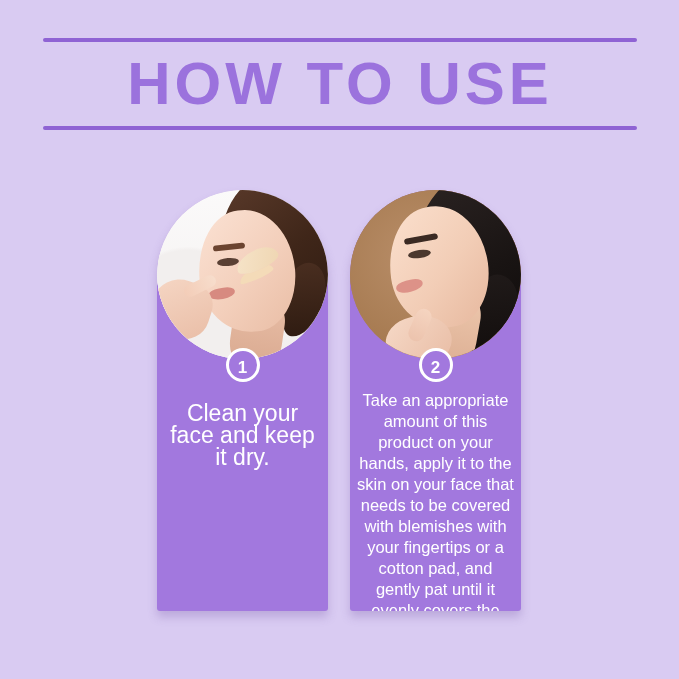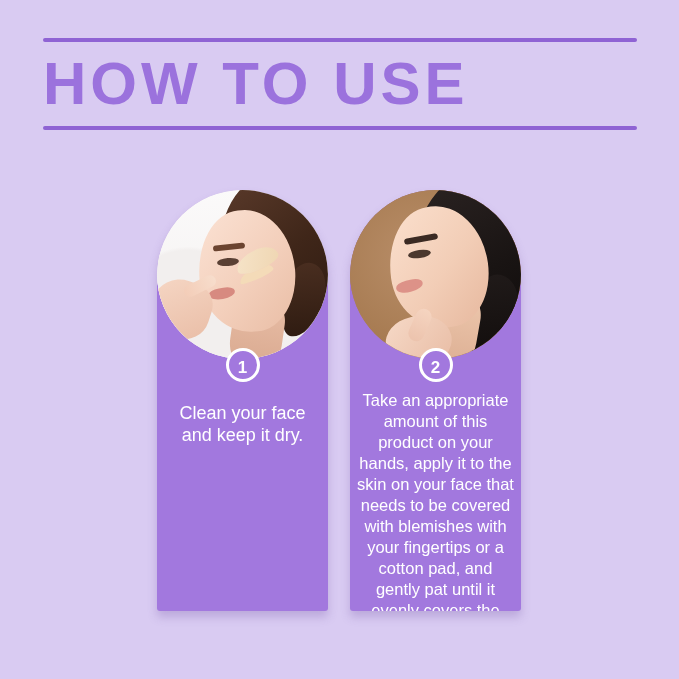--- a/index.html
+++ b/index.html
@@ -40,20 +40,21 @@
   .rule-top { top: 0px; }
   .rule-bottom { top: 88px; }
 
   .title {
     position: absolute;
     left: 0;
     top: 4px;
     width: 100%;
     height: 100px;
     line-height: 84px;
+    text-align: center;
     font-size: 60px;
     font-weight: bold;
     letter-spacing: 4px;
     color: #9b72dd;
     white-space: nowrap;
     font-family: "Liberation Sans", sans-serif;
   }
 
   
   .cards {
@@ -281,21 +282,21 @@
   .card-text {
     position: absolute;
     left: 6px;
     right: 6px;
     color: #ffffff;
     text-align: center;
     font-size: 16.5px;
     line-height: 21px;
     font-family: "Liberation Sans", sans-serif;
   }
-  .card-1 .card-text { top: 212px; font-size: 18px; line-height: 22px; }
+  .card-1 .card-text { top: 212px; font-size: 23px; line-height: 22px; }
   .card-2 .card-text { top: 200px; }
 </style>
 </head>
 <body>
 
 <div id="poster">
 
   <div class="header">
     <div class="rule rule-top"></div>
     <div class="title">HOW TO USE</div>

